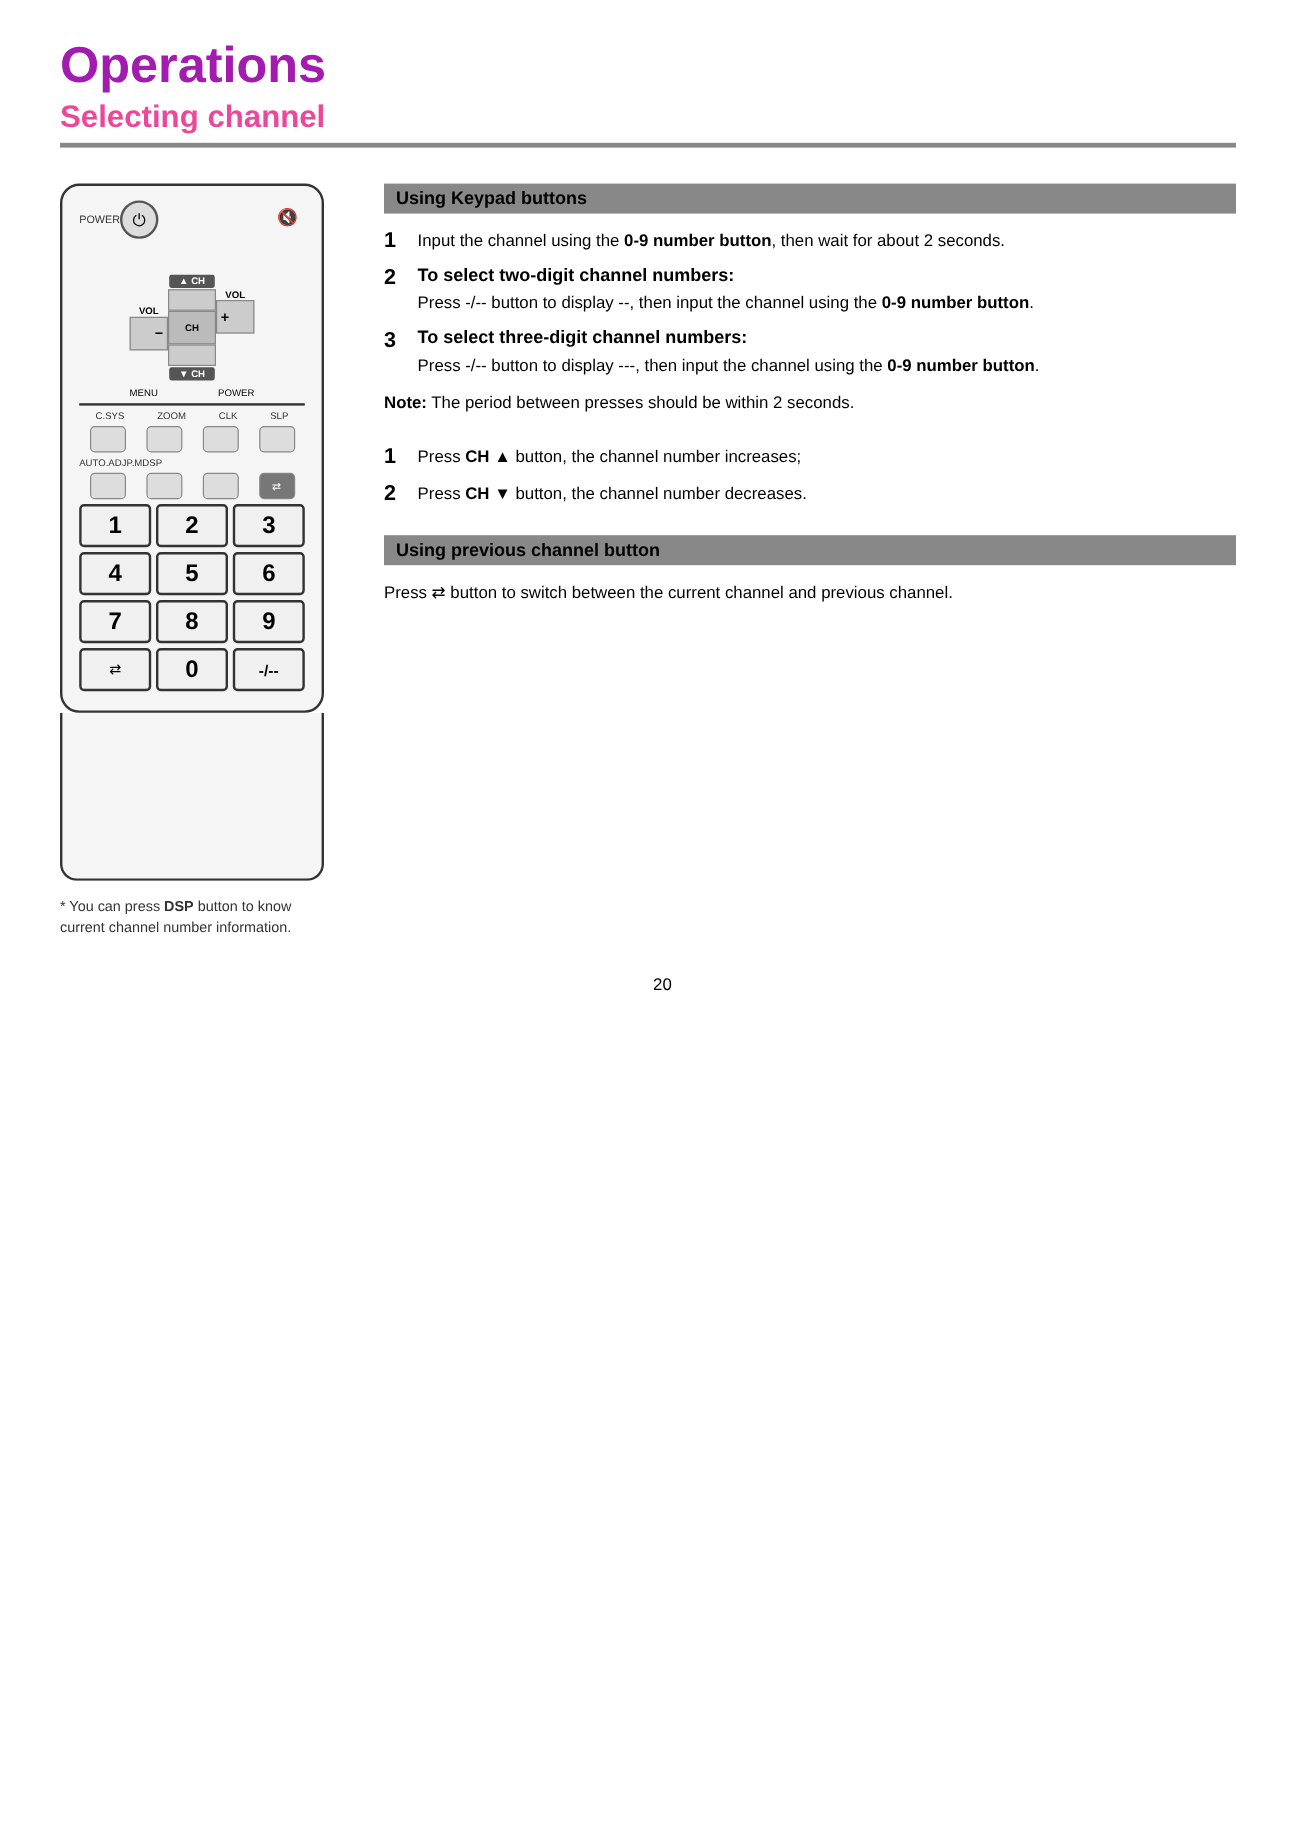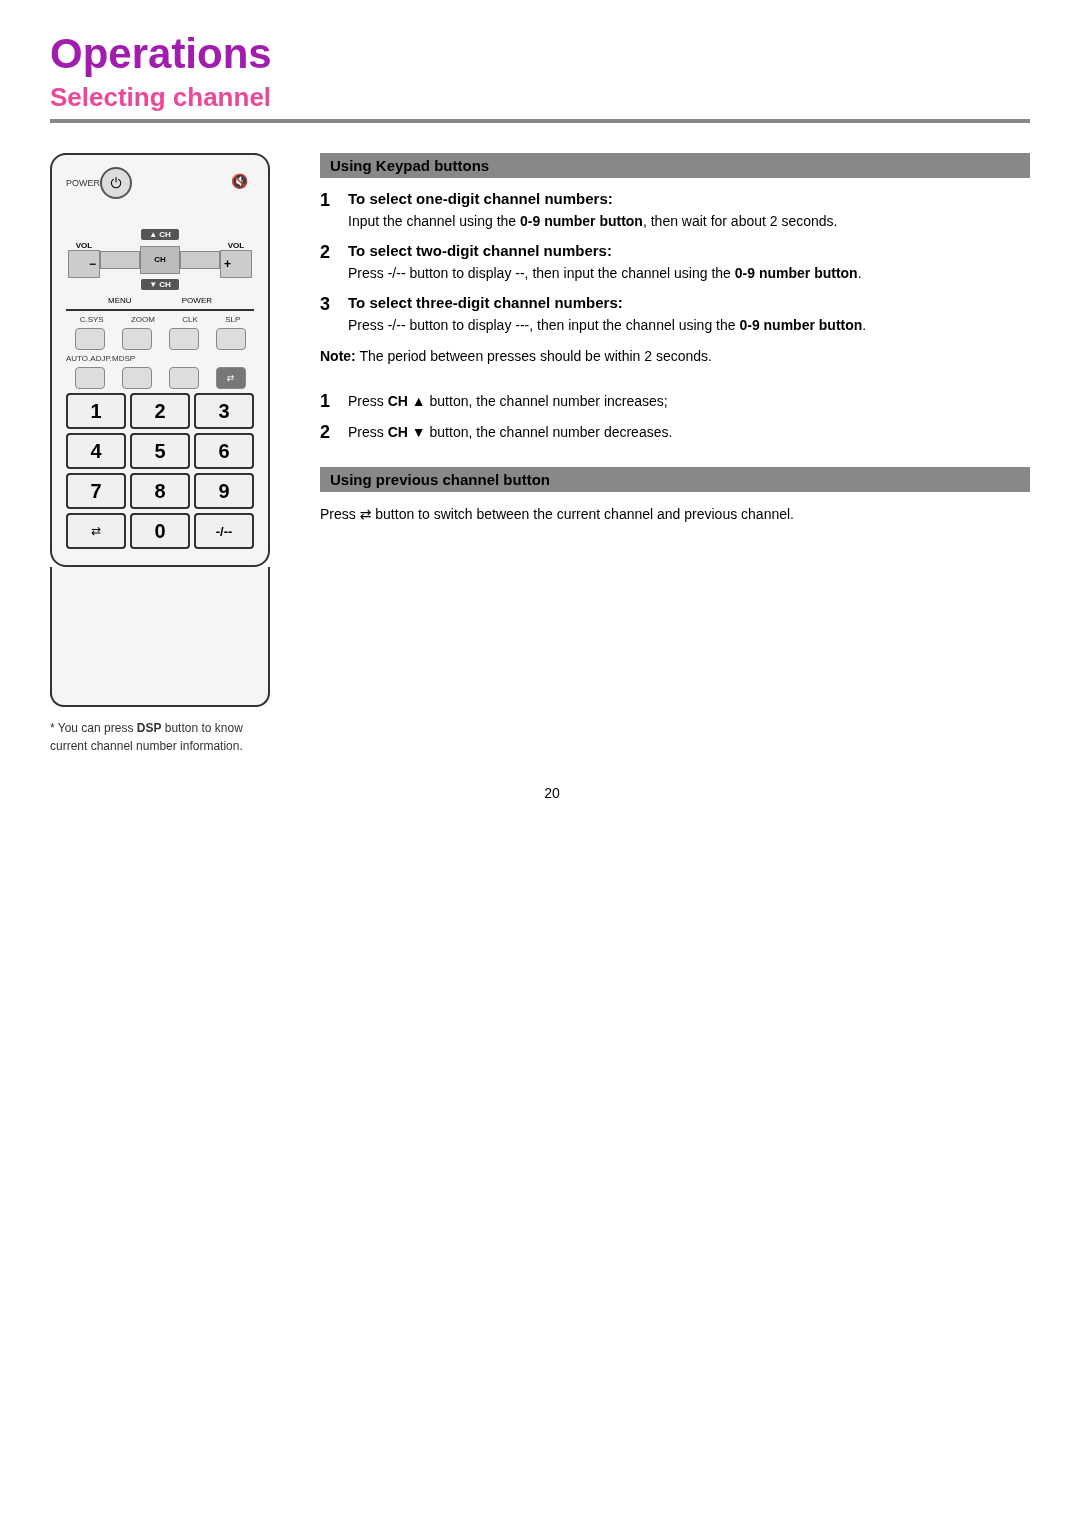--- a/index.html
+++ b/index.html
@@ -395,21 +395,21 @@
         <div class="remote-mute-btn">🔇</div>
       </div>
 
       <div class="nav-block">
         <div class="ch-label-top">▲ CH</div>
         <div class="dpad-middle-row">
           <div class="dpad-left">
             <div class="vol-top-label">VOL</div>
             <div class="dpad-side-left">−</div>
           </div>
-          <div style="display:flex;align-items:center;">
+          <div style="display:flex;flex-direction:column;align-items:center;">
             <div class="dpad-up"></div>
             <div class="dpad-center">CH</div>
             <div class="dpad-down"></div>
           </div>
           <div class="dpad-side-right">
             <div class="vol-top-label-right">VOL</div>
             <div class="dpad-right">+</div>
           </div>
         </div>
         <div class="ch-label-bottom">▼ CH</div>
@@ -479,21 +479,20 @@
 
     <div class="section-header">
       <span>Using Keypad buttons</span>
     </div>
 
     <div class="instruction-block">
 
       <div class="numbered-item">
         <div class="item-number">1</div>
         <div class="item-content">
-          <div class="item-heading">To select one-digit channel numbers:</div>
           <div class="item-text">
             Input the channel using the <strong>0-9 number button</strong>, then wait for about 2 seconds.
           </div>
         </div>
       </div>
 
       <div class="numbered-item">
         <div class="item-number">2</div>
         <div class="item-content">
           <div class="item-heading">To select two-digit channel numbers:</div>

